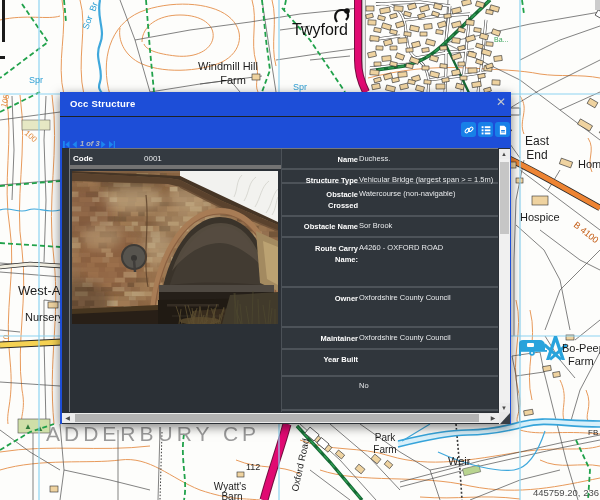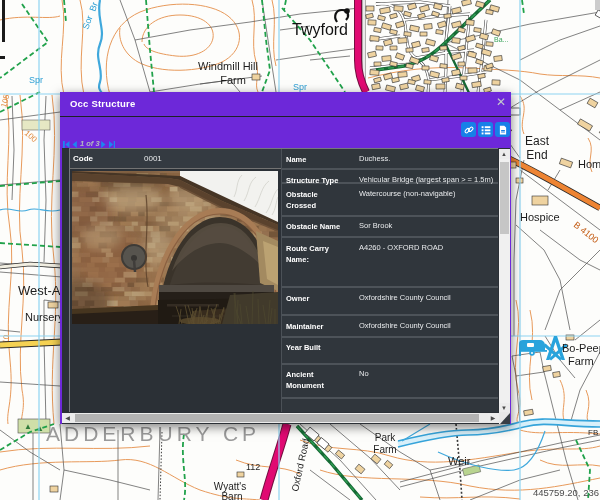--- a/index.html
+++ b/index.html
@@ -1,44 +1,44 @@
 <!DOCTYPE html>
 <html><head><meta charset="utf-8">
 <style>
 * { margin:0; padding:0; box-sizing:border-box; }
 html,body { width:600px; height:500px; overflow:hidden; font-family:"Liberation Sans",sans-serif; }
 #stage { position:relative; width:600px; height:500px; background:#fdfdfb; }
 #map { position:absolute; left:0; top:0; }
-#popup { position:absolute; left:60px; top:92px; width:451px; height:332px; background:#6d28d9; box-shadow:0 3px 10px rgba(0,0,0,.5); }
+#popup { position:absolute; left:60px; top:92px; width:451px; height:332px; background:#1d4ed8; box-shadow:0 3px 10px rgba(0,0,0,.5); }
 #hdr { position:absolute; left:0; top:0; right:0; height:25px; border-bottom:1px solid #1e2226; }
 #hdr .t { position:absolute; left:10px; top:6px; font-size:9.5px; font-weight:bold; color:#ffffff; letter-spacing:0.2px; }
 #hdr .x { position:absolute; right:5px; top:3px; font-size:12px; color:#c3c8cd; font-weight:normal; }
 #nav { position:absolute; left:0; top:38px; right:0; height:30px;font-style:italic; }
 #nav .ni { position:absolute; top:10.5px; }
 #nav .ni svg { display:block; }
 #nav .pg { position:absolute; left:20px; top:9px; font-size:7.5px; line-height:10px; color:#b4bac0; font-weight:bold; }
 .btn { position:absolute; top:30px; width:15px; height:15px; background:#1780e8; border-radius:3px; }
 .btn svg { position:absolute; left:2.5px; top:2.5px; }
 #content { position:absolute; left:2px; top:56px; width:447.5px; height:276px; background:#2b3036; }
 #panel { position:absolute; left:7px; top:0; width:429px; height:264px; border:1px solid #75797d; border-bottom:none; background:#2b3036; }
 #vscroll { position:absolute; right:0; top:1px; width:11px; bottom:11px; background:#f0f0f0; }
 #hscroll { position:absolute; left:0; bottom:1px; height:10px; right:11px; background:#ebebeb; }
 .sbtn { position:absolute; width:11px; height:10px; background:#ececec; color:#4a4a4a; font-size:6px; text-align:center; line-height:10px; }
 #vthumb { position:absolute; right:1px; top:13px; width:9px; height:72px; background:#c6c6c6; }
 #hthumb { position:absolute; left:13px; top:1px; height:8px; width:404px; background:#b3b3b3; }
 #corner { position:absolute; right:0; bottom:0; width:11px; height:12px; background:#e8e8e8; }
 #corner:after { content:""; position:absolute; right:0; bottom:0; width:0; height:0; border-left:10px solid transparent; border-bottom:11px solid #383e44; }
 #leftpane { position:absolute; left:0; top:0; width:211px; height:263px; }
-#coderow { position:absolute; left:0; top:0; width:211px; height:19.5px; border-bottom:1px solid #737373; background:#343a41; }
+#coderow { position:absolute; left:0; top:0; width:211px; height:19.5px; border-bottom:4px solid #737373; background:#343a41; }
 #coderow b { position:absolute; left:3px; top:4.5px; font-size:8px; color:#fff; }
 #coderow span { position:absolute; left:74px; top:4.5px; font-size:8px; color:#e8eaec; }
 #photo { position:absolute; left:1.5px; top:22px; }
 #rightpane { position:absolute; left:211px; top:0; width:217px; height:263px; border-left:1px solid #4b5157; overflow:hidden; background:#30363c; }
 .trow { position:relative; border-bottom:2px solid #4d5359; }
-.tl { position:absolute; left:4px; top:4.5px; width:72px; font-size:7.5px; font-weight:bold; color:#fff; line-height:11px; }
+.tl { position:absolute; left:4px; top:4.5px; width:72px; font-size:7.5px; font-weight:bold; color:#fff; line-height:11px;text-align:right; }
 .tv { position:absolute; left:77px; top:4.5px; right:2px; font-size:7.5px; color:#e8eaec; line-height:10px; }
 </style></head>
 <body>
 <div id="stage">
 <svg id="map" width="600" height="500" viewBox="0 0 600 500">
 <rect width="600" height="500" fill="#fdfdfb"></rect>
 <path d="M110,95 C100,60 110,25 140,12 C170,0 210,2 228,16 C246,30 242,52 222,62 C200,72 160,74 138,62 C124,54 118,40 120,28" fill="none" stroke="#e89a5b" stroke-width="1"></path>
 <path d="M142,42 C142,26 158,15 180,15 C202,15 215,25 213,38 C211,50 196,58 176,56 C158,54 146,50 144,44" fill="none" stroke="#e89a5b" stroke-width="1"></path>
 <path d="M0,20 C26,14 48,20 60,16" fill="none" stroke="#e89a5b" stroke-width="1"></path>
 <path d="M62,0 C68,30 56,62 64,95" fill="none" stroke="#e89a5b" stroke-width="1"></path>
@@ -1247,33 +1247,32 @@
               <div class="tv">Watercourse (non-navigable)</div>
             </div>
 <div class="trow" style="height:21.5px">
               <div class="tl">Obstacle Name</div>
               <div class="tv">Sor Brook</div>
             </div>
 <div class="trow" style="height:50px">
               <div class="tl">Route Carry<br>Name:</div>
               <div class="tv">A4260 - OXFORD ROAD</div>
             </div>
-<div class="trow" style="height:28px">
+<div class="trow" style="height:40px">
               <div class="tl">Owner</div>
               <div class="tv">Oxfordshire County Council</div>
             </div>
 <div class="trow" style="height:21.5px">
               <div class="tl">Maintainer</div>
               <div class="tv">Oxfordshire County Council</div>
             </div>
 <div class="trow" style="height:27px">
               <div class="tl">Year Built</div>
             </div>
 <div class="trow" style="height:34px">
-              <div class="tl">Ancient<br>Monument</div>
               <div class="tv">No</div>
             </div>
       </div>
     </div>
     <div id="vscroll">
           <div class="sbtn" style="top:0">▲</div>
           <div id="vthumb"></div>
           <div class="sbtn" style="bottom:0">▼</div>
         </div>
     <div id="hscroll">

